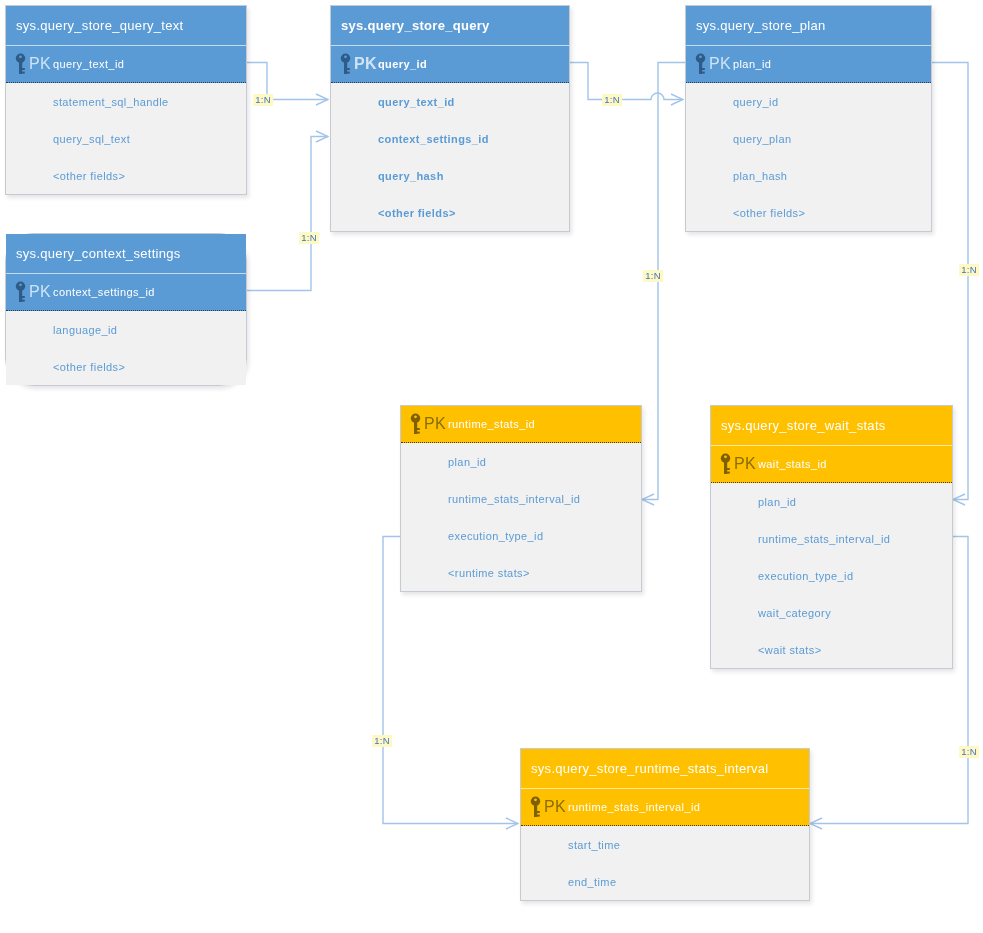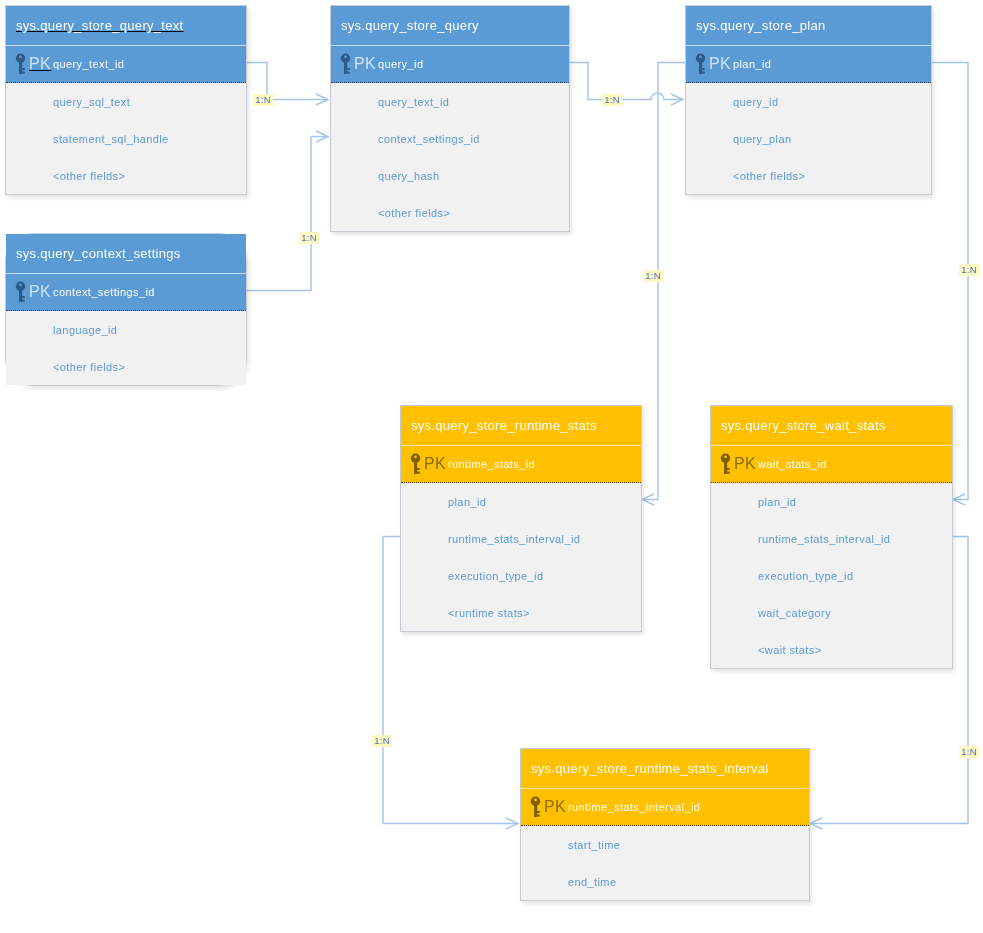--- a/index.html
+++ b/index.html
@@ -72,47 +72,47 @@
   </svg>
 
   <div class="rel-label" style="left:263px; top:100px;">1:N</div>
   <div class="rel-label" style="left:309px; top:238px;">1:N</div>
   <div class="rel-label" style="left:612px; top:100px;">1:N</div>
   <div class="rel-label" style="left:653px; top:276px;">1:N</div>
   <div class="rel-label" style="left:969px; top:270px;">1:N</div>
   <div class="rel-label" style="left:382px; top:741px;">1:N</div>
   <div class="rel-label" style="left:969px; top:752px;">1:N</div>
 
-  <div class="entity blue" style="left:5px; top:5px; width:240px;text-decoration:underline;">
+  <div class="entity blue" style="left:5px; top:5px; width:240px;">
     <div class="hdr">sys.query_store_query_text</div>
     <div class="pkrow">
       <span class="key-icon"><svg width="14" height="23" viewBox="0 0 14 23">
             <circle class="key-head" cx="6.5" cy="5.2" r="4.7"></circle>
             <circle class="key-hole" cx="6.5" cy="3.8" r="1.4"></circle>
             <rect class="key-stem" x="5" y="9" width="3.2" height="12"></rect>
             <rect class="key-stem" x="8" y="15" width="2.8" height="2"></rect>
             <rect class="key-stem" x="8" y="18.6" width="2.8" height="2"></rect>
           </svg></span>
       <span class="pk-label">PK</span>
       <span class="fname">query_text_id</span>
     </div>
     <div class="tbody">
       <div class="frow">
+          <span class="fname">statement_sql_handle</span>
+        </div>
+      <div class="frow">
           <span class="fname">query_sql_text</span>
         </div>
       <div class="frow">
-          <span class="fname">statement_sql_handle</span>
-        </div>
-      <div class="frow">
-          <span class="fname">&lt;other fields&gt;</span>
-        </div>
-    </div>
-  </div>
-
-  <div class="entity blue" style="left:330px; top:5px; width:238px;">
+          <span class="fname">&lt;other fields&gt;</span>
+        </div>
+    </div>
+  </div>
+
+  <div class="entity blue" style="left:330px; top:5px; width:238px;font-weight:bold;">
     <div class="hdr">sys.query_store_query</div>
     <div class="pkrow">
       <span class="key-icon"><svg width="14" height="23" viewBox="0 0 14 23">
             <circle class="key-head" cx="6.5" cy="5.2" r="4.7"></circle>
             <circle class="key-hole" cx="6.5" cy="3.8" r="1.4"></circle>
             <rect class="key-stem" x="5" y="9" width="3.2" height="12"></rect>
             <rect class="key-stem" x="8" y="15" width="2.8" height="2"></rect>
             <rect class="key-stem" x="8" y="18.6" width="2.8" height="2"></rect>
           </svg></span>
       <span class="pk-label">PK</span>
@@ -148,20 +148,23 @@
       <span class="fname">plan_id</span>
     </div>
     <div class="tbody">
       <div class="frow">
           <span class="fname">query_id</span>
         </div>
       <div class="frow">
           <span class="fname">query_plan</span>
         </div>
       <div class="frow">
+          <span class="fname">plan_hash</span>
+        </div>
+      <div class="frow">
           <span class="fname">&lt;other fields&gt;</span>
         </div>
     </div>
   </div>
 
   <div class="entity blue" style="left:5px; top:233px; width:240px;border-radius:28px;">
     <div class="hdr">sys.query_context_settings</div>
     <div class="pkrow">
       <span class="key-icon"><svg width="14" height="23" viewBox="0 0 14 23">
             <circle class="key-head" cx="6.5" cy="5.2" r="4.7"></circle>
@@ -177,21 +180,20 @@
       <div class="frow">
           <span class="fname">language_id</span>
         </div>
       <div class="frow">
           <span class="fname">&lt;other fields&gt;</span>
         </div>
     </div>
   </div>
 
   <div class="entity orange" style="left:400px; top:405px; width:240px;">
-    <div class="hdr">sys.query_store_runtime_stats</div>
     <div class="pkrow">
       <span class="key-icon"><svg width="14" height="23" viewBox="0 0 14 23">
             <circle class="key-head" cx="6.5" cy="5.2" r="4.7"></circle>
             <circle class="key-hole" cx="6.5" cy="3.8" r="1.4"></circle>
             <rect class="key-stem" x="5" y="9" width="3.2" height="12"></rect>
             <rect class="key-stem" x="8" y="15" width="2.8" height="2"></rect>
             <rect class="key-stem" x="8" y="18.6" width="2.8" height="2"></rect>
           </svg></span>
       <span class="pk-label">PK</span>
       <span class="fname">runtime_stats_id</span>

